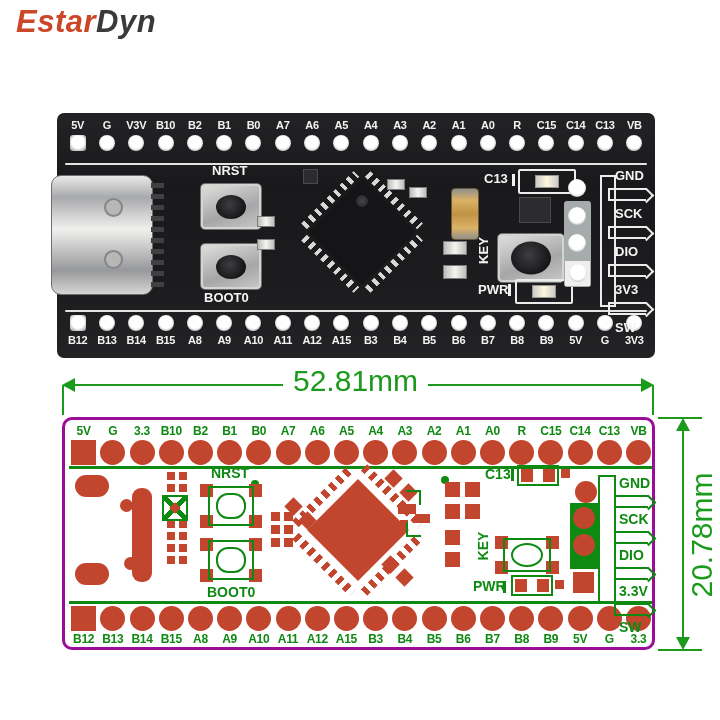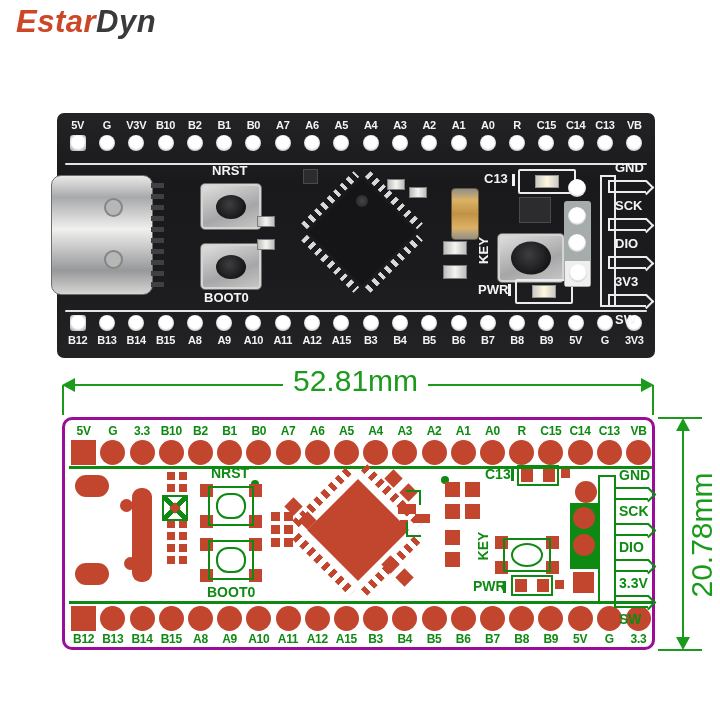--- a/index.html
+++ b/index.html
@@ -86,21 +86,21 @@
   .c13-label{left:427px;top:58px;} .c13-tick{left:455px;top:61px;}
   .pwr-label{left:421px;top:169px;} .pwr-tick{left:451px;top:171px;}
 
   .ph-strip{position:absolute;left:507px;top:88px;width:27px;height:86px;background:#a6abab;border-radius:3px;}
   .ph-sq{position:absolute;left:508px;top:148px;width:25px;height:25px;background:#efefef;}
   .bighole{position:absolute;width:18px;height:18px;border-radius:50%;
            background:radial-gradient(circle at 50% 45%,#fff 55%,#d2d2d2 70%,#8a8a8c);}
   .bh1{left:511px;top:66px;} .bh2{left:511px;top:94px;} .bh3{left:511px;top:121px;} .bh4{left:512px;top:151px;}
   .ph-rect{position:absolute;left:543px;top:62px;width:12px;height:128px;border:2px solid #ececec;}
 
-  .hcol{position:absolute;display:flex;flex-direction:column;}
+  .hcol{position:absolute;display:flex;flex-direction:column;margin-top:8px;}
   .ph-headers{left:551px;top:47px;width:46px;}
   .hlabel{font-weight:bold;font-size:13px;line-height:15px;margin-left:7px;white-space:nowrap;}
   .ph-headers .hlabel{color:#f4f4f4;}
   .harrow{position:relative;width:36px;height:9px;border:2px solid #ececec;border-right:none;margin:5px 0;}
   .harrow::after{content:"";position:absolute;right:-6px;top:0;width:9px;height:9px;
        border-top:2px solid #ececec;border-right:2px solid #ececec;transform:rotate(45deg);}
   .pcb .harrow{border-color:var(--silk-green);width:32px;}
   .pcb .harrow::after{border-color:var(--silk-green);}
 
   

